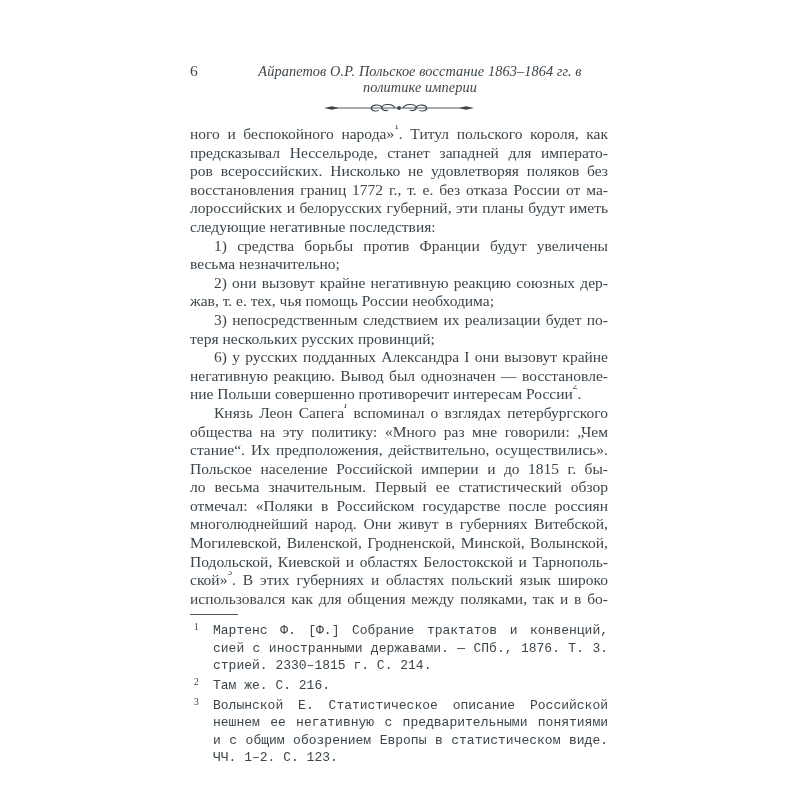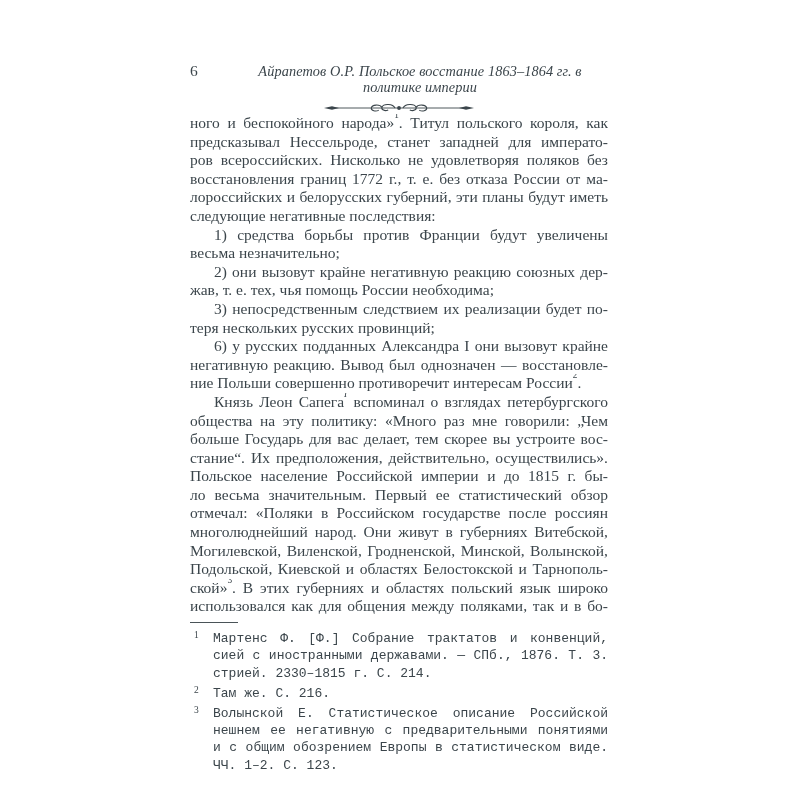--- a/index.html
+++ b/index.html
@@ -3,21 +3,21 @@
 <meta charset="utf-8">
 <style>
   html,body{margin:0;padding:0;background:#ffffff;}
   .page{position:relative;width:800px;height:800px;background:#ffffff;overflow:hidden;
         font-family:"Liberation Serif","DejaVu Serif",serif;color:#3b454b;}
   .content{position:absolute;left:190px;top:63px;width:418px;}
   .running-head{display:flex;align-items:baseline;line-height:16px;}
   .page-num{width:42px;font-size:15.5px;}
   .running-title{flex:1;text-align:center;font-style:italic;font-size:14.3px;letter-spacing:0.1px;}
   .ornament{display:block;margin:7px auto 0;}
-  .body-text{}
+  .body-text{margin-top:11px;}
   .line{height:18.6px;line-height:18.6px;font-size:15.5px;text-align:justify;overflow:hidden;}
   .line.j{text-align-last:justify;}
   .line.indent{padding-left:24px;}
   sup{font-size:60%;line-height:0;position:relative;top:-0.45em;}
   sup.it{font-style:italic;}
   .fn-sep{width:48px;height:0;border-top:1.2px solid #4a5458;margin-top:6px;}
   .footnotes{margin-top:7px;}
   .footnote{position:relative;padding-left:23px;margin-top:2.5px;}
   .footnote:first-child{margin-top:0;}
   .fn-num{position:absolute;left:4px;top:0;font-size:9.5px;}
@@ -57,21 +57,20 @@
         <div class="line">весьма незначительно;</div>
         <div class="line j indent">2) они вызовут крайне негативную реакцию союзных дер-</div>
         <div class="line">жав, т. е. тех, чья помощь России необходима;</div>
         <div class="line j indent">3) непосредственным следствием их реализации будет по-</div>
         <div class="line">теря нескольких русских провинций;</div>
         <div class="line j indent">6) у русских подданных Александра I они вызовут крайне</div>
         <div class="line j">негативную реакцию. Вывод был однозначен — восстановле-</div>
         <div class="line">ние Польши совершенно противоречит интересам России<sup>2</sup>.</div>
         <div class="line j indent">Князь Леон Сапега<sup class="it">I</sup> вспоминал о взглядах петербургского</div>
         <div class="line j">общества на эту политику: «Много раз мне говорили: „Чем</div>
-        <div class="line j">больше Государь для вас делает, тем скорее вы устроите вос-</div>
         <div class="line j">стание“. Их предположения, действительно, осуществились».</div>
         <div class="line j">Польское население Российской империи и до 1815 г. бы-</div>
         <div class="line j">ло весьма значительным. Первый ее статистический обзор</div>
         <div class="line j">отмечал: «Поляки в Российском государстве после россиян</div>
         <div class="line j">многолюднейший народ. Они живут в губерниях Витебской,</div>
         <div class="line j">Могилевской, Виленской, Гродненской, Минской, Волынской,</div>
         <div class="line j">Подольской, Киевской и областях Белостокской и Тарнополь-</div>
         <div class="line j">ской»<sup>3</sup>. В этих губерниях и областях польский язык широко</div>
         <div class="line j">использовался как для общения между поляками, так и в бо-</div>
       </div>

